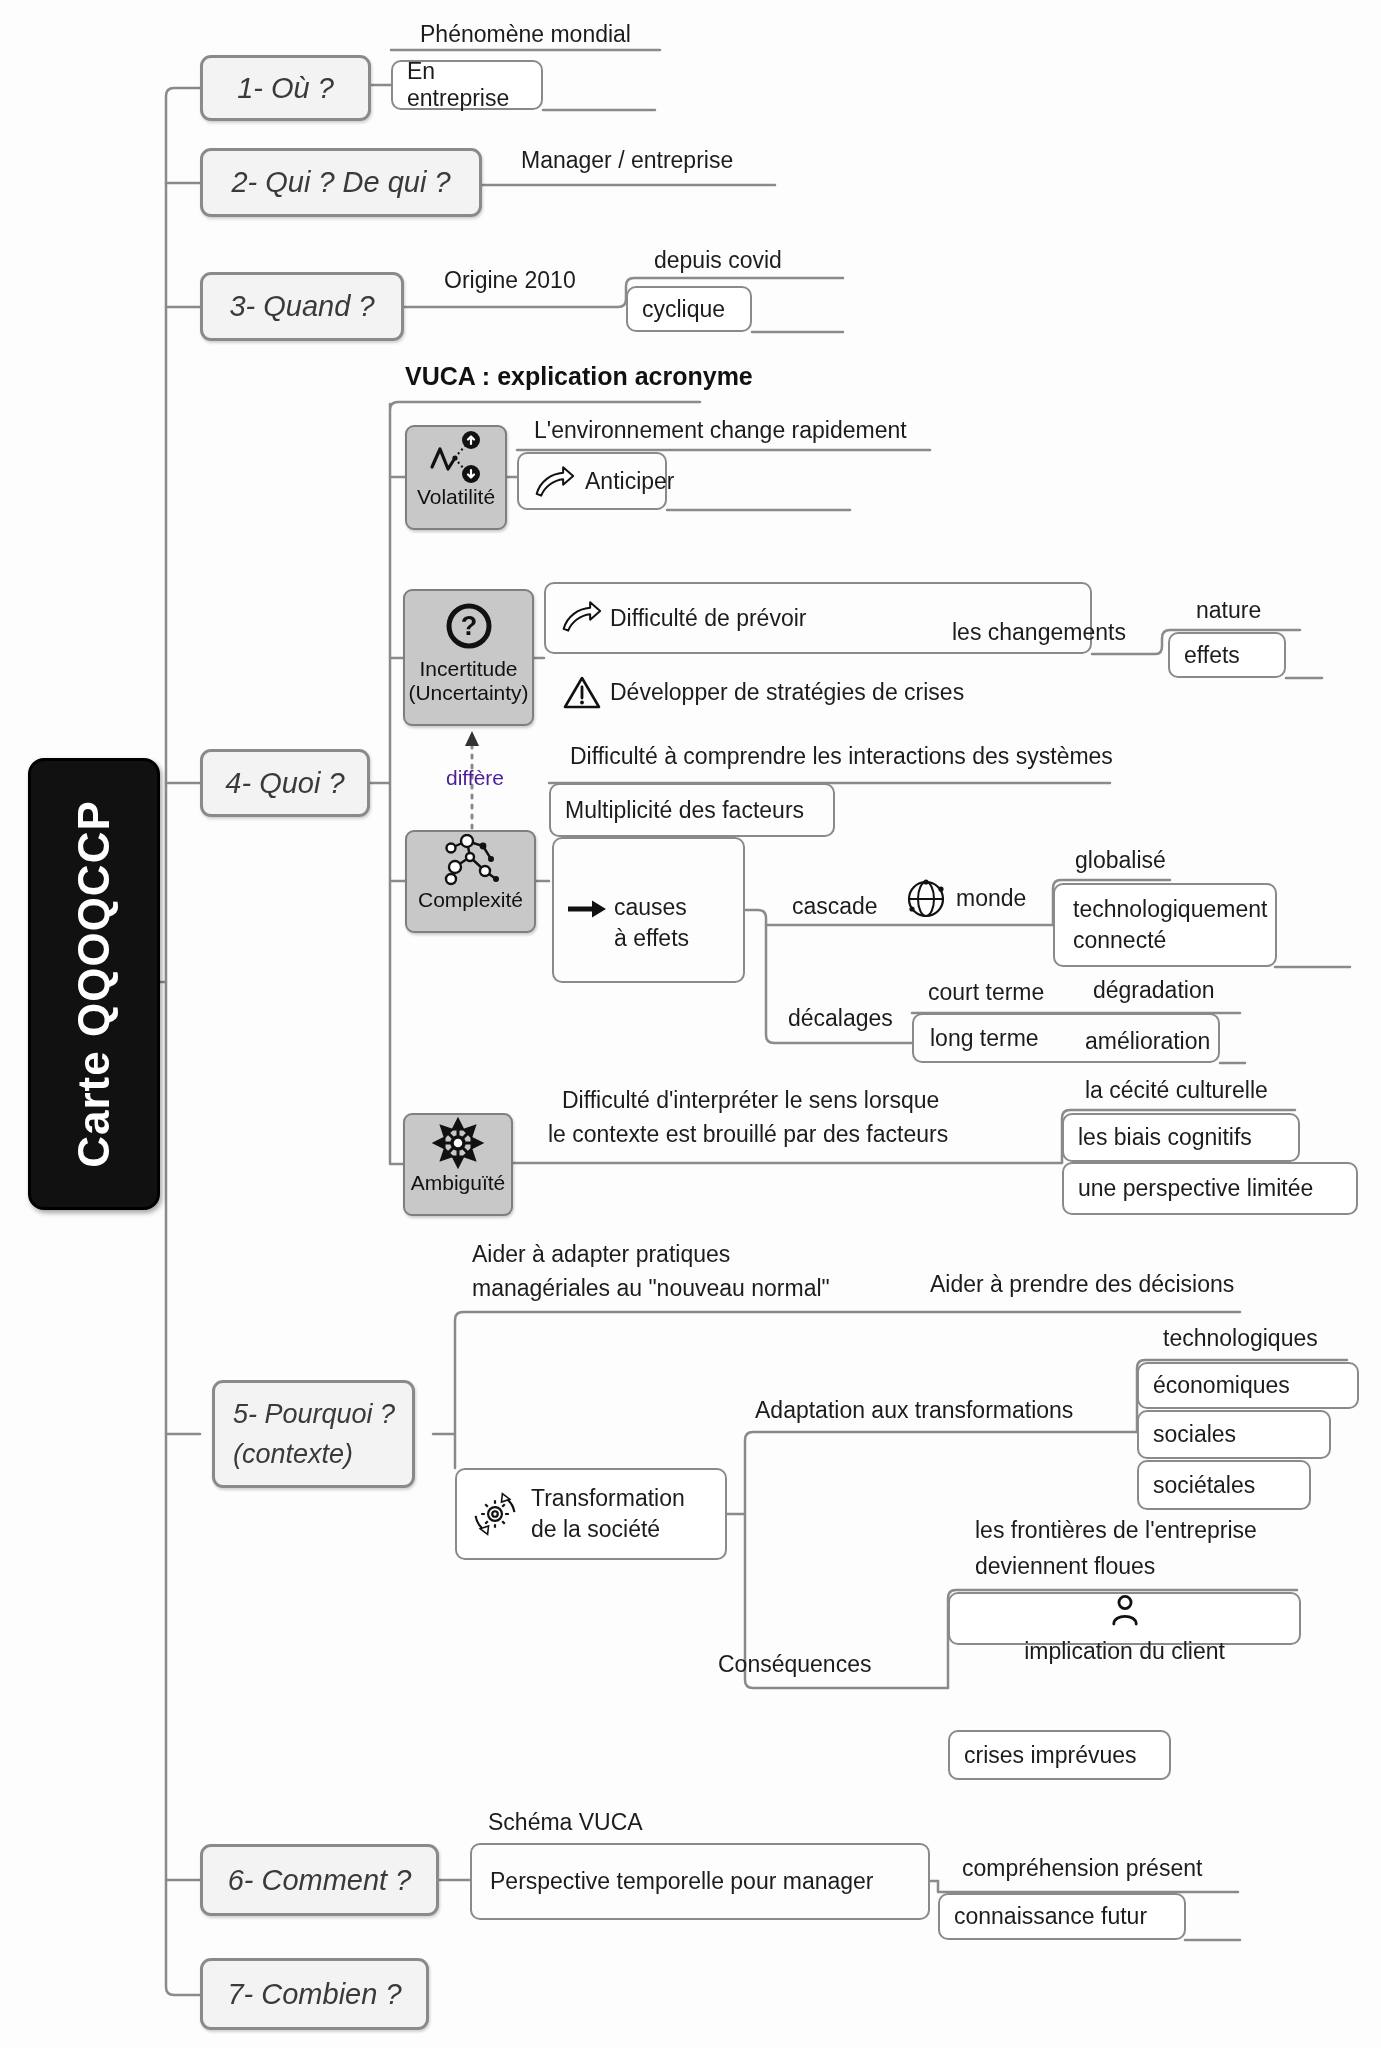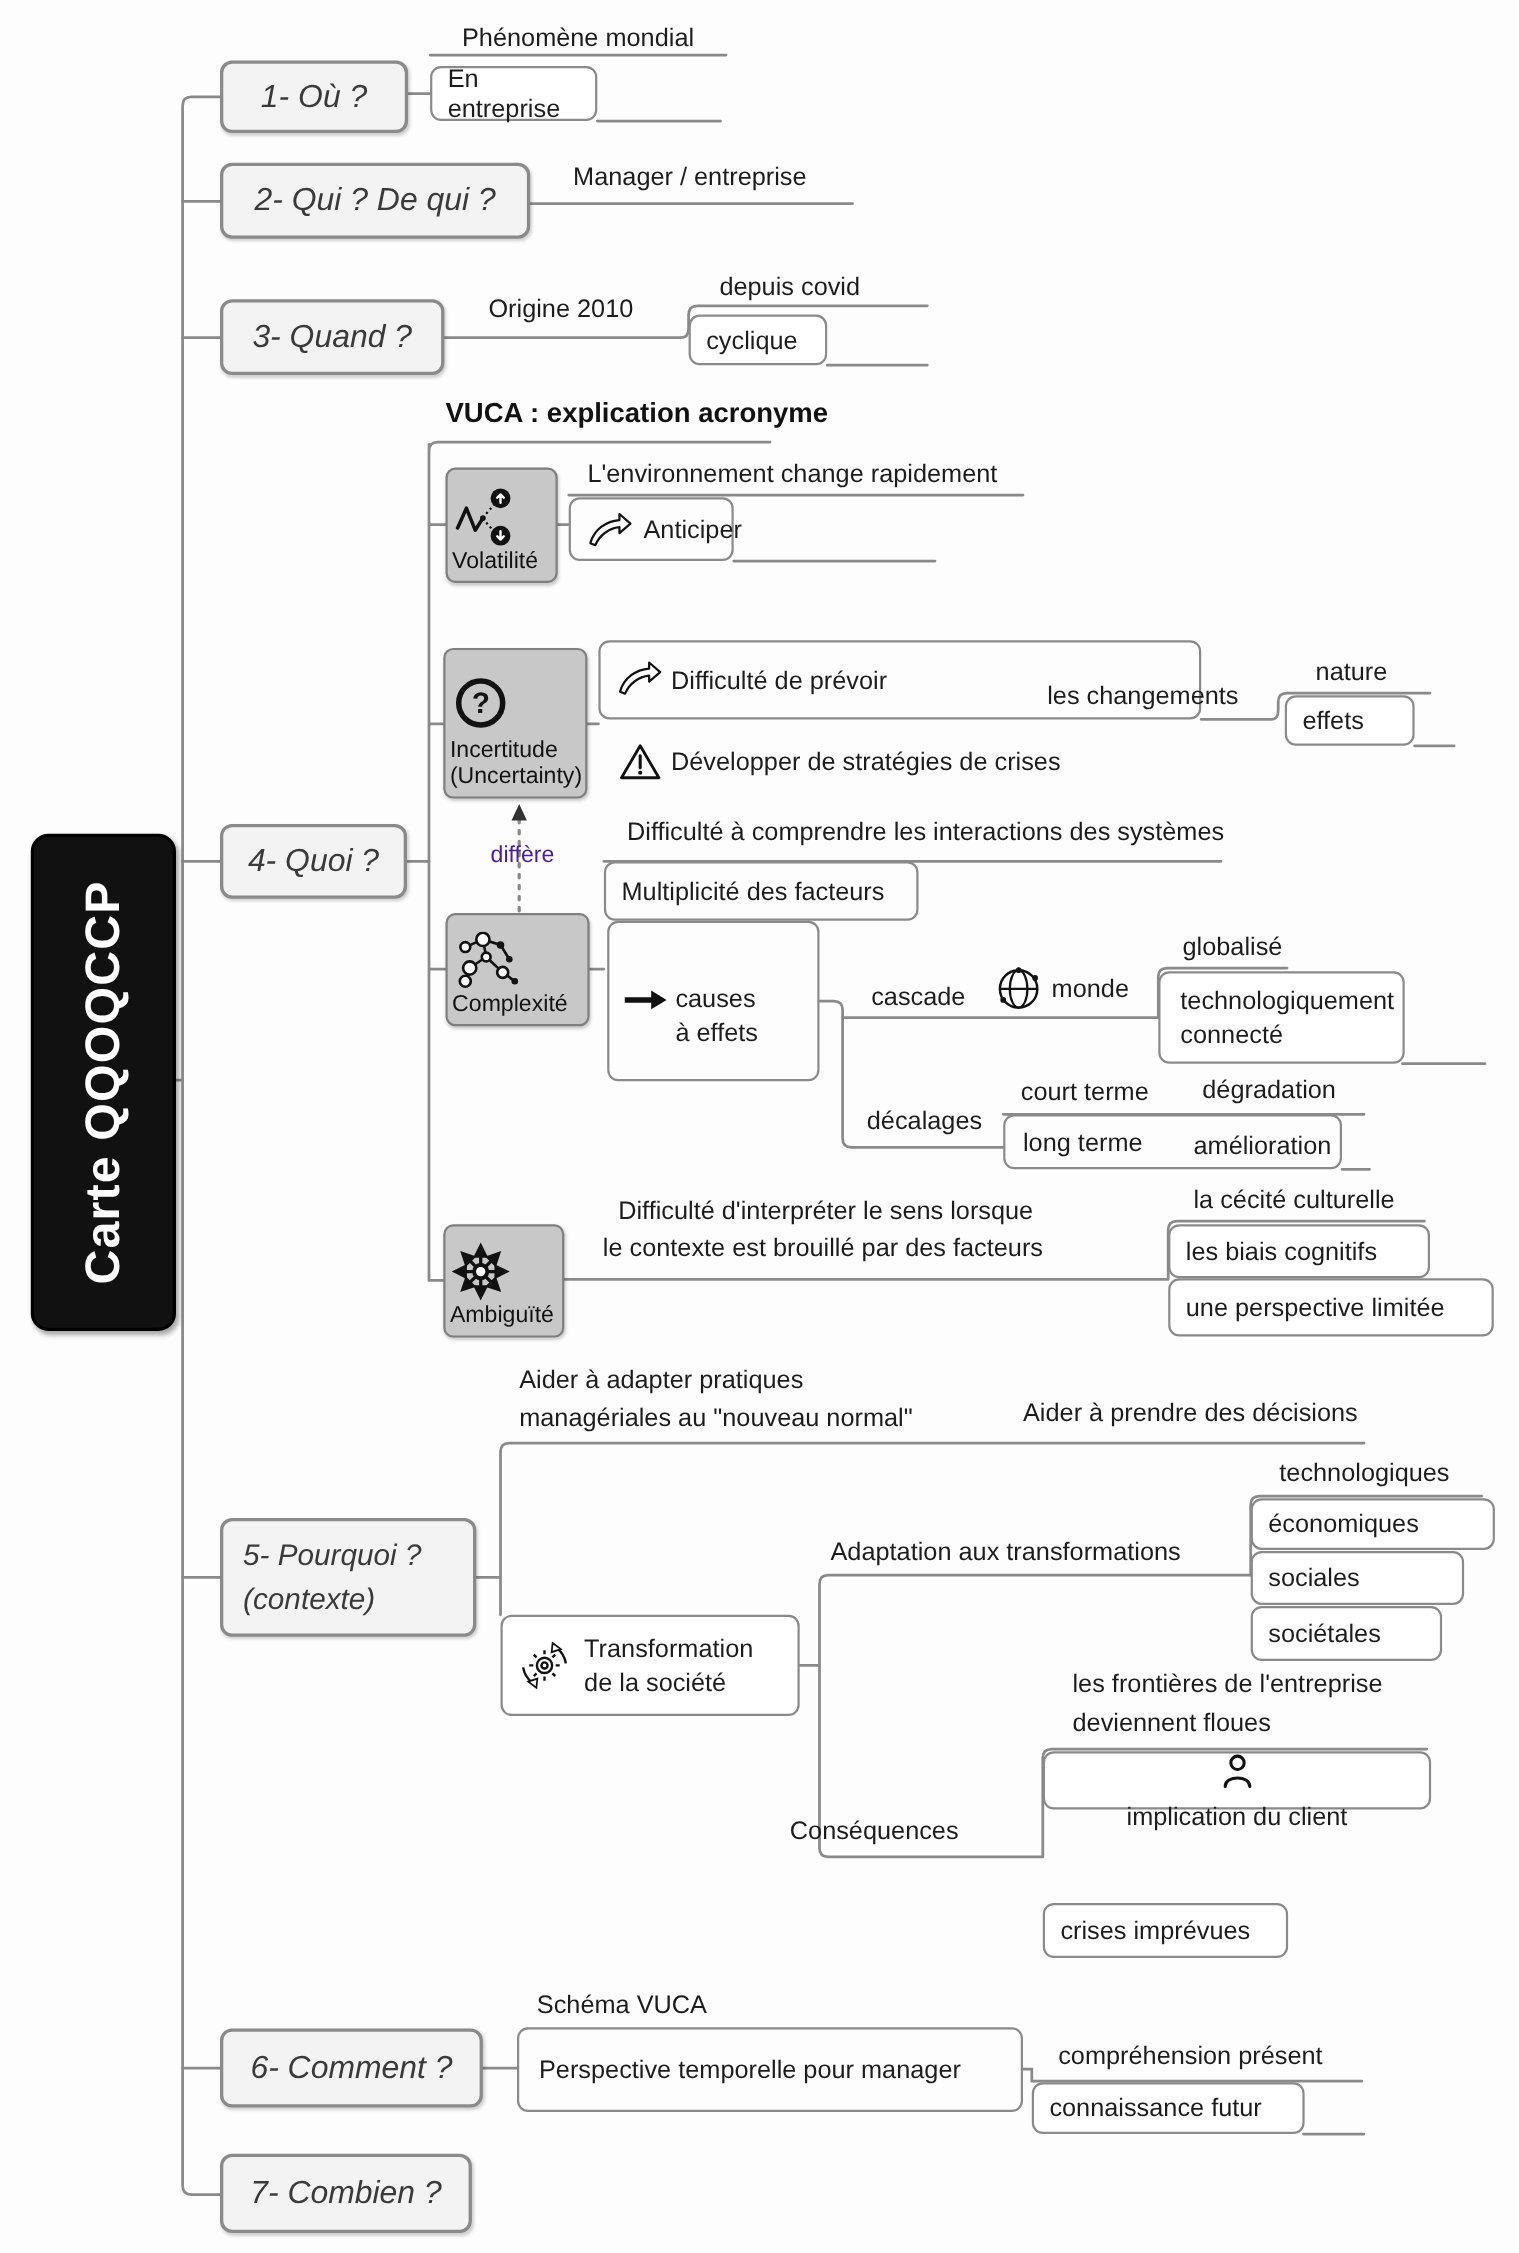--- a/index.html
+++ b/index.html
@@ -7,22 +7,22 @@
   #wires{position:absolute;left:0;top:0;pointer-events:none;}
   .lbl{position:absolute;white-space:nowrap;font-size:23px;color:#1c1c1c;line-height:1.25;}
   .lbl2{position:absolute;font-size:23px;color:#1c1c1c;line-height:1.35;white-space:nowrap;}
   .hdr{position:absolute;white-space:nowrap;font-size:25px;font-weight:bold;color:#111;}
   .small-grey{position:absolute;font-size:21px;color:#4c1d95;white-space:nowrap;}
   .qbox{position:absolute;background:#f3f3f3;border:3px solid #8a8a8a;border-radius:11px;
         display:flex;align-items:center;justify-content:center;
         font-style:italic;font-size:29px;color:#3a3a3a;box-shadow:1px 2px 3px rgba(0,0,0,.18);box-sizing:border-box;}
   .qbox.multi{flex-direction:column;align-items:flex-start;justify-content:center;padding-left:18px;font-size:27px;line-height:1.5;}
   .vbox{position:absolute;background:#c8c8c8;border:2.5px solid #7f7f7f;border-radius:9px;
-        display:flex;flex-direction:column;align-items:flex-start;justify-content:flex-end;
-        padding:6px 4px 6px 4px;box-sizing:border-box;box-shadow:1px 2px 3px rgba(0,0,0,.2);}
+        display:flex;flex-direction:column;align-items:center;justify-content:flex-end;
+        padding:6px 4px 19px 4px;box-sizing:border-box;box-shadow:1px 2px 3px rgba(0,0,0,.2);}
   .vbox .vlabel{font-size:21px;color:#111;text-align:center;line-height:1.15;}
   .hbox{position:absolute;border:2.5px solid #8a8a8a;border-radius:10px;background:#ffffff;
         display:flex;align-items:center;padding:0 14px;gap:10px;box-sizing:border-box;font-size:23px;color:#1c1c1c;}
   .hbox.col{flex-direction:column;align-items:flex-start;justify-content:center;gap:0;line-height:1.35;}
   .hbox.plain{background:transparent;}
   .rootbox{position:absolute;background:#111111;border:3px solid #000;border-radius:16px;
         display:flex;align-items:center;justify-content:center;box-shadow:2px 3px 5px rgba(0,0,0,.35);}
   .rootbox .roottxt{transform:rotate(-90deg);white-space:nowrap;color:#fff;font-weight:bold;font-size:44px;letter-spacing:1px;}
   .icon{display:inline-block;flex:0 0 auto;}
   .abs{position:absolute;}
@@ -78,21 +78,21 @@
     </div>
   <div class="qbox" style="left:200px;top:148px;width:282px;height:69px;">
       <span>2- Qui ? De qui ?</span>
     </div>
   <div class="qbox" style="left:200px;top:272px;width:204px;height:69px;">
       <span>3- Quand ?</span>
     </div>
   <div class="qbox" style="left:200px;top:749px;width:170px;height:68px;">
       <span>4- Quoi ?</span>
     </div>
-  <div class="qbox multi" style="left:200px;top:1380px;width:233px;height:108px;">
+  <div class="qbox multi" style="left:212px;top:1380px;width:203px;height:108px;">
     <span>5- Pourquoi ?</span>
     <span>(contexte)</span>
   </div>
   <div class="qbox" style="left:200px;top:1844px;width:239px;height:72px;">
       <span>6- Comment ?</span>
     </div>
   <div class="qbox" style="left:200px;top:1958px;width:229px;height:72px;">
       <span>7- Combien ?</span>
     </div>
 

